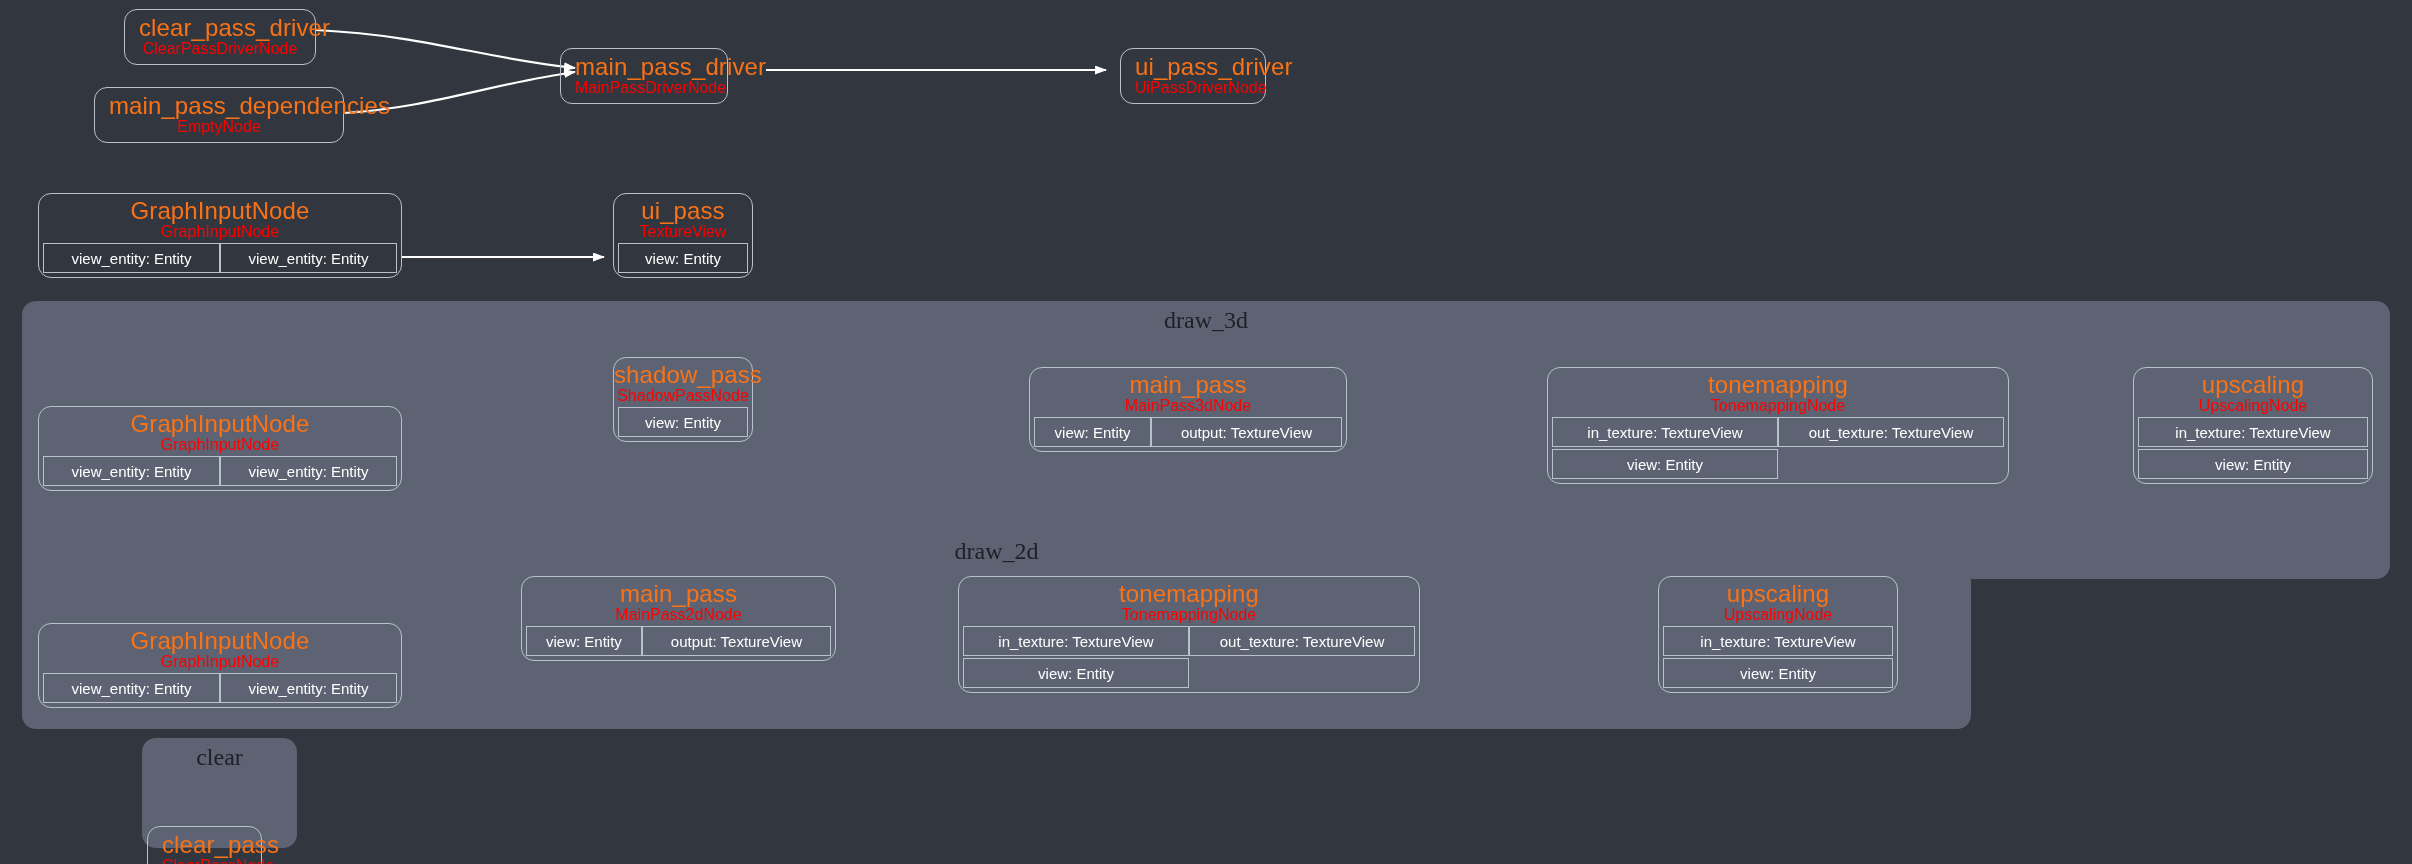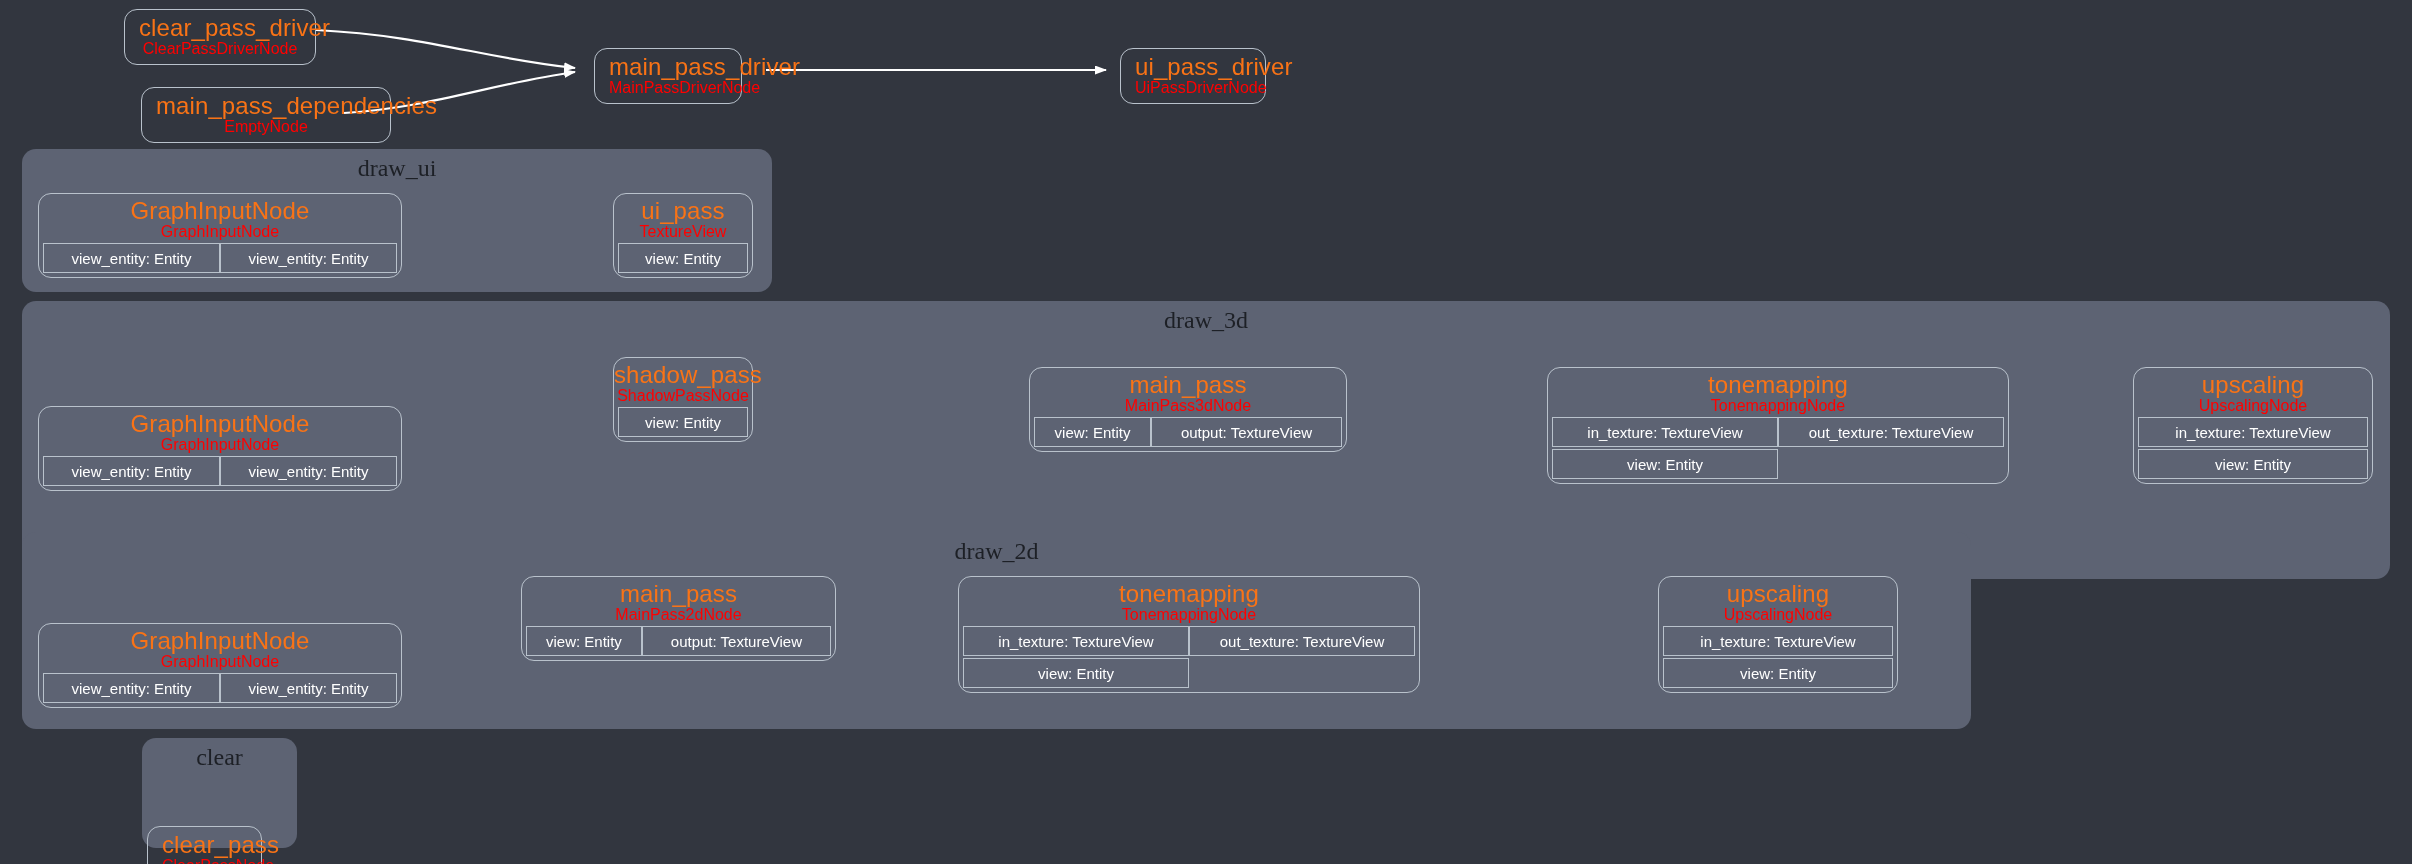--- a/index.html
+++ b/index.html
@@ -73,44 +73,41 @@
     </g>
   </svg>
 
   <div class="node plain" style="left:124px;top:9px;width:192px;">
     <div class="node-head">
       <span class="node-title">clear_pass_driver</span>
       <span class="node-type">ClearPassDriverNode</span>
     </div>
   </div>
 
-  <div class="node plain" style="left:94px;top:87px;width:250px;margin-left:47px;">
+  <div class="node plain" style="left:94px;top:87px;width:250px;">
     <div class="node-head">
       <span class="node-title">main_pass_dependencies</span>
       <span class="node-type">EmptyNode</span>
     </div>
   </div>
 
-  <div class="node plain" style="left:594px;top:48px;width:148px;">
+  <div class="node plain" style="left:560px;top:48px;width:168px;border-radius:12px;">
     <div class="node-head">
       <span class="node-title">main_pass_driver</span>
       <span class="node-type">MainPassDriverNode</span>
     </div>
   </div>
 
   <div class="node plain" style="left:1120px;top:48px;width:146px;">
     <div class="node-head">
       <span class="node-title">ui_pass_driver</span>
       <span class="node-type">UiPassDriverNode</span>
     </div>
   </div>
 
-  <div class="cluster" style="left:22px;top:149px;width:750px;height:143px;">
-    <div class="cluster-label">draw_ui</div>
-  </div>
   <div class="node" style="left:38px;top:193px;width:364px;">
     <div class="node-head">
       <span class="node-title">GraphInputNode</span>
       <span class="node-type">GraphInputNode</span>
     </div>
     <div class="ports">
       <div class="port-row">
         <div class="port" style="width:50%">view_entity: Entity</div>
         <div class="port" style="width:50%">view_entity: Entity</div>
       </div>

